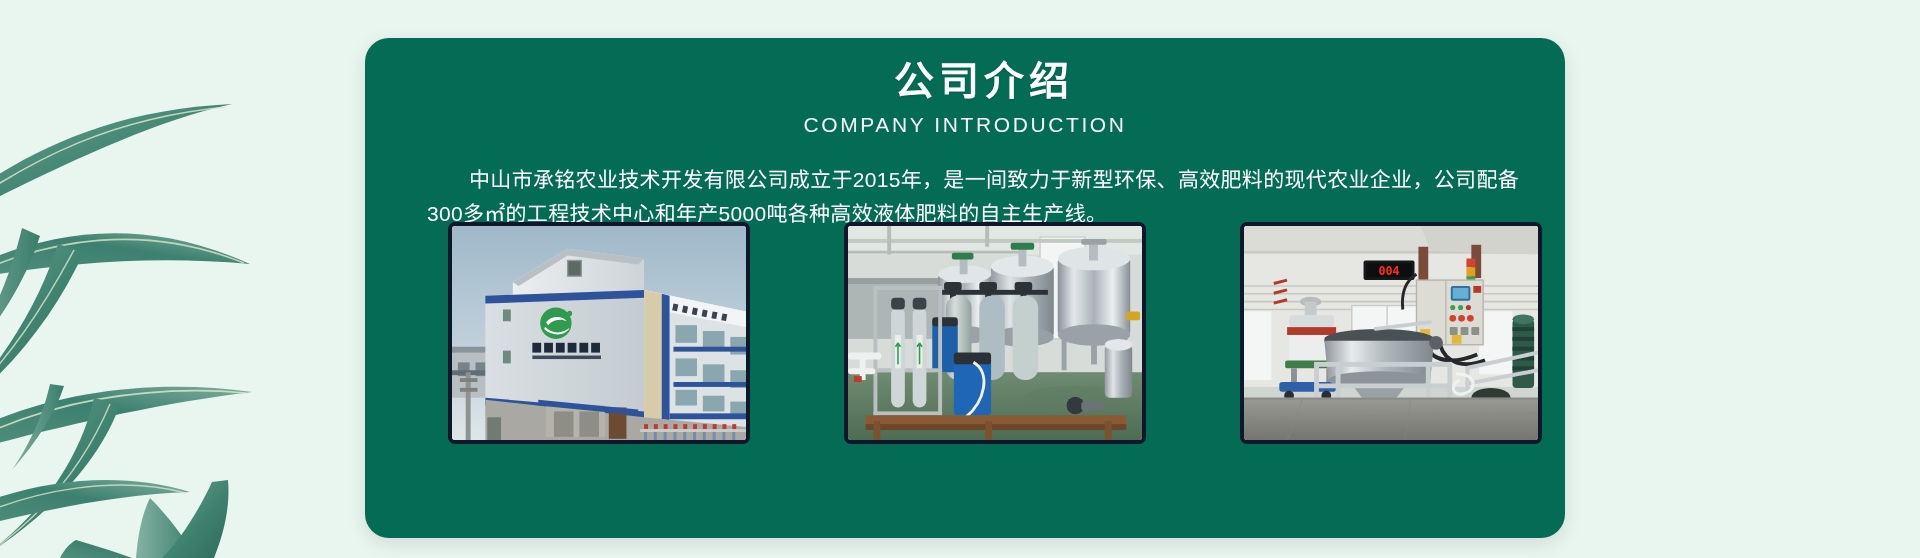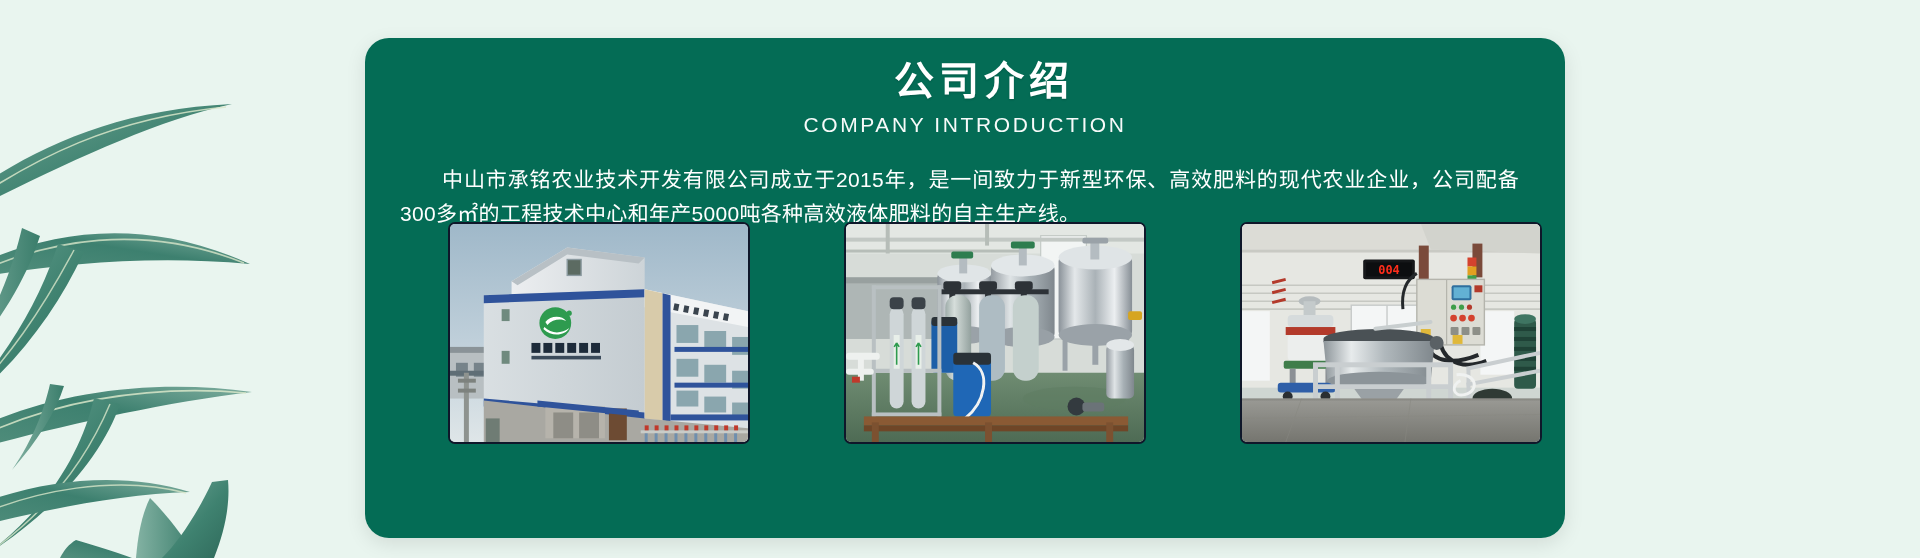--- a/index.html
+++ b/index.html
@@ -68,21 +68,21 @@
     color: #ffffff;
     font-size: 21px;
     font-weight: normal;
     letter-spacing: 2.6px;
     line-height: 1.2;
     opacity: 0.97;
   }
 
   
   #intro-paragraph {
-    margin: 26px 46px 0 35px;
+    margin: 26px 46px 0 62px;
     color: #ffffff;
     font-size: 21px;
     line-height: 1.62;
     text-align: justify;
     text-indent: 2em;
     letter-spacing: 0.3px;
   }
 
   
   #gallery {
@@ -90,21 +90,21 @@
     left: 43px;
     right: 43px;
     top: 168px;
     display: flex;
     justify-content: space-between;
     gap: 14px;
   }
   .photo-frame {
     width: 302px;
     height: 222px;
-    border: 2px solid #0f172a;
+    border: 4px solid #0f172a;
     border-radius: 7px;
     overflow: hidden;
     position: relative;
     background: #cfd6d2;
     box-sizing: border-box;
     flex: 0 0 auto;
   }
   .photo-frame svg { display: block; width: 100%; height: 100%; }
 
   

